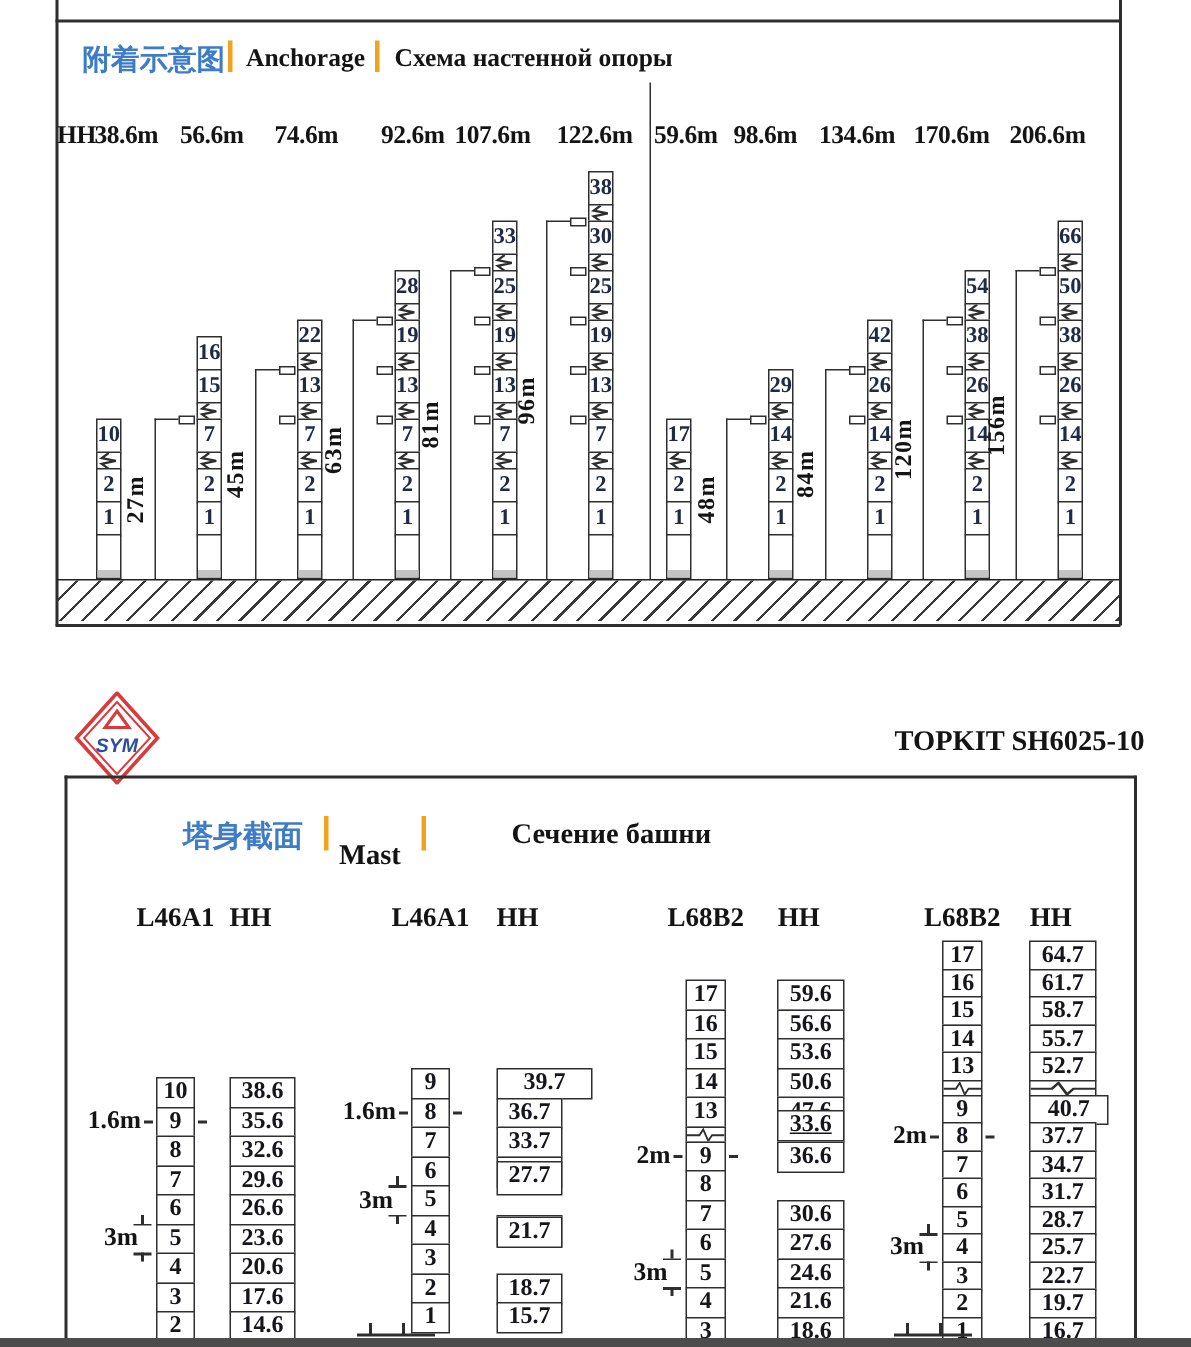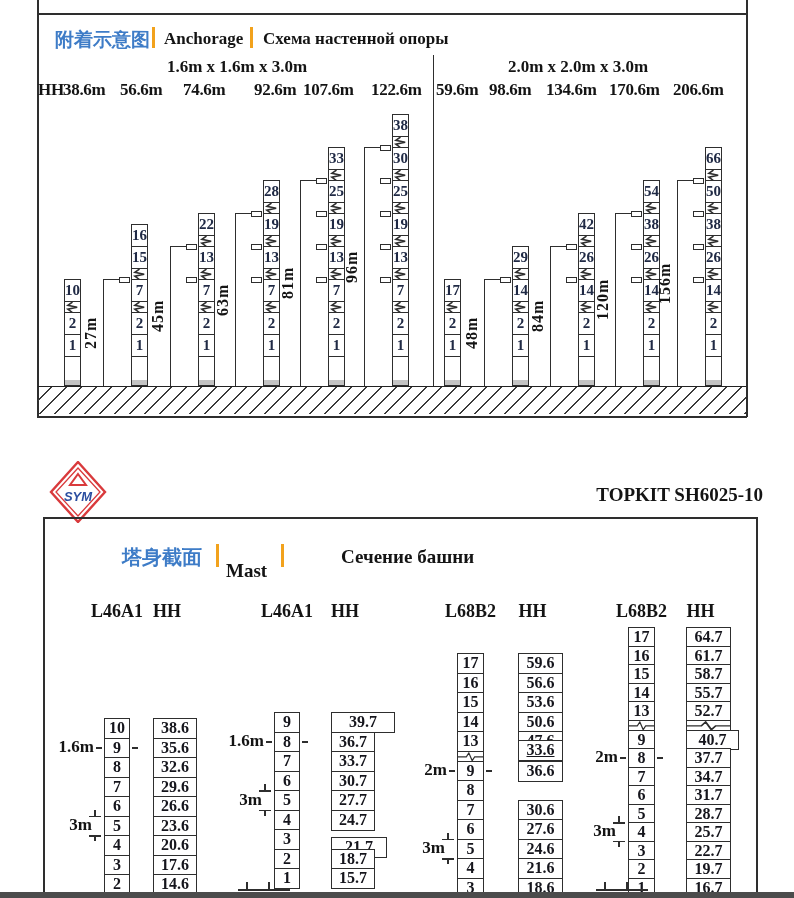--- a/index.html
+++ b/index.html
@@ -37,22 +37,20 @@
   <div class="line" style="left:746px;top:0;width:1.6px;height:417px;"></div>
   <div class="line" style="left:37px;top:13px;width:710px;height:1.6px;"></div>
   <div class="line" style="left:37px;top:416px;width:710px;height:1.6px;"></div>
 
   <div class="abs zh" style="left:55px;top:27px;font-size:19px;">附着示意图</div>
   <div class="sep" style="left:152px;top:27px;height:21px;"></div>
   <div class="abs serif17" style="left:164px;top:29px;">Anchorage</div>
   <div class="sep" style="left:250px;top:27px;height:21px;"></div>
   <div class="abs serif17" style="left:263px;top:29px;">Схема настенной опоры</div>
 
-  <div class="abs serif17" style="left:137px;top:57px;width:200px;text-align:center;">1.6m x 1.6m x 3.0m</div>
-  <div class="abs serif17" style="left:478px;top:57px;width:200px;text-align:center;">2.0m x 2.0m x 3.0m</div>
 
   <div class="hhval" style="left:38px;top:80px;">HH</div>
 
   <div class="line" style="left:433px;top:55px;width:1.4px;height:331px;"></div>
 
   <div class="hatch" style="left:38px;top:386px;width:708px;height:27px;"></div>
 
   <div id="towers">
       <div class="hhval" style="left: 63px; top: 80px;">38.6m</div>
       <div class="hhval" style="left: 120px; top: 80px;">56.6m</div>
@@ -372,25 +370,25 @@
       <div class="mhdr" style="left: 345px; top: 601px;">HH</div>
       <div class="mrow" style="left: 274px; top: 712px; width: 26px; height: 21.1px; line-height: 18.5px;">9</div>
       <div class="mrow" style="left: 331px; top: 712px; width: 64px; height: 21.1px; line-height: 18.5px;">39.7</div>
       <div class="mrow" style="left: 274px; top: 731.5px; width: 26px; height: 21.1px; line-height: 18.5px;">8</div>
       <div class="mrow" style="left: 331px; top: 731.5px; width: 44px; height: 21.1px; line-height: 18.5px;">36.7</div>
       <div class="mrow" style="left: 274px; top: 751px; width: 26px; height: 21.1px; line-height: 18.5px;">7</div>
       <div class="mrow" style="left: 331px; top: 751px; width: 44px; height: 21.1px; line-height: 18.5px;">33.7</div>
       <div class="mrow" style="left: 274px; top: 770.5px; width: 26px; height: 21.1px; line-height: 18.5px;">6</div>
       <div class="mrow" style="left: 331px; top: 770.5px; width: 44px; height: 21.1px; line-height: 18.5px;">30.7</div>
       <div class="mrow" style="left: 274px; top: 790px; width: 26px; height: 21.1px; line-height: 18.5px;">5</div>
-      <div class="mrow" style="left: 331px; top: 790px; width: 44px; height: 36px; line-height: 18.5px;">27.7</div>
+      <div class="mrow" style="left: 331px; top: 774px; width: 44px; height: 23px; line-height: 18.5px;">27.7</div>
       <div class="mrow" style="left: 274px; top: 809.5px; width: 26px; height: 21.1px; line-height: 18.5px;">4</div>
       <div class="mrow" style="left: 331px; top: 809.5px; width: 44px; height: 21.1px; line-height: 18.5px;">24.7</div>
       <div class="mrow" style="left: 274px; top: 829px; width: 26px; height: 21.1px; line-height: 18.5px;">3</div>
-      <div class="mrow" style="left: 331px; top: 837px; width: 56px; height: 21.1px; line-height: 18.5px;">21.7</div>
+      <div class="mrow" style="left: 331px; top: 811px; width: 44px; height: 21.1px; line-height: 18.5px;">21.7</div>
       <div class="mrow" style="left: 274px; top: 848.5px; width: 26px; height: 21.1px; line-height: 18.5px;">2</div>
       <div class="mrow" style="left: 331px; top: 848.5px; width: 44px; height: 21.1px; line-height: 18.5px;">18.7</div>
       <div class="mrow" style="left: 274px; top: 868px; width: 26px; height: 21.1px; line-height: 18.5px;">1</div>
       <div class="mrow" style="left: 331px; top: 868px; width: 44px; height: 21.1px; line-height: 18.5px;">15.7</div>
       <div class="sidelabel" style="left: 226px; top: 731.25px; width: 38px; text-align: right;">1.6m</div>
       <div class="line" style="left: 266px; top: 741.25px; width: 6px; height: 1.5px;"></div>
       <div class="line" style="left: 302px; top: 741.25px; width: 6px; height: 1.5px;"></div>
       <div class="sidelabel" style="left: 232px; top: 789.75px; width: 30px; text-align: right;">3m</div>
       <div class="line" style="left: 259px; top: 790px; width: 12px; height: 1.5px;"></div>
       <div class="line" style="left: 264px; top: 784px; width: 1.5px; height: 6px;"></div>

